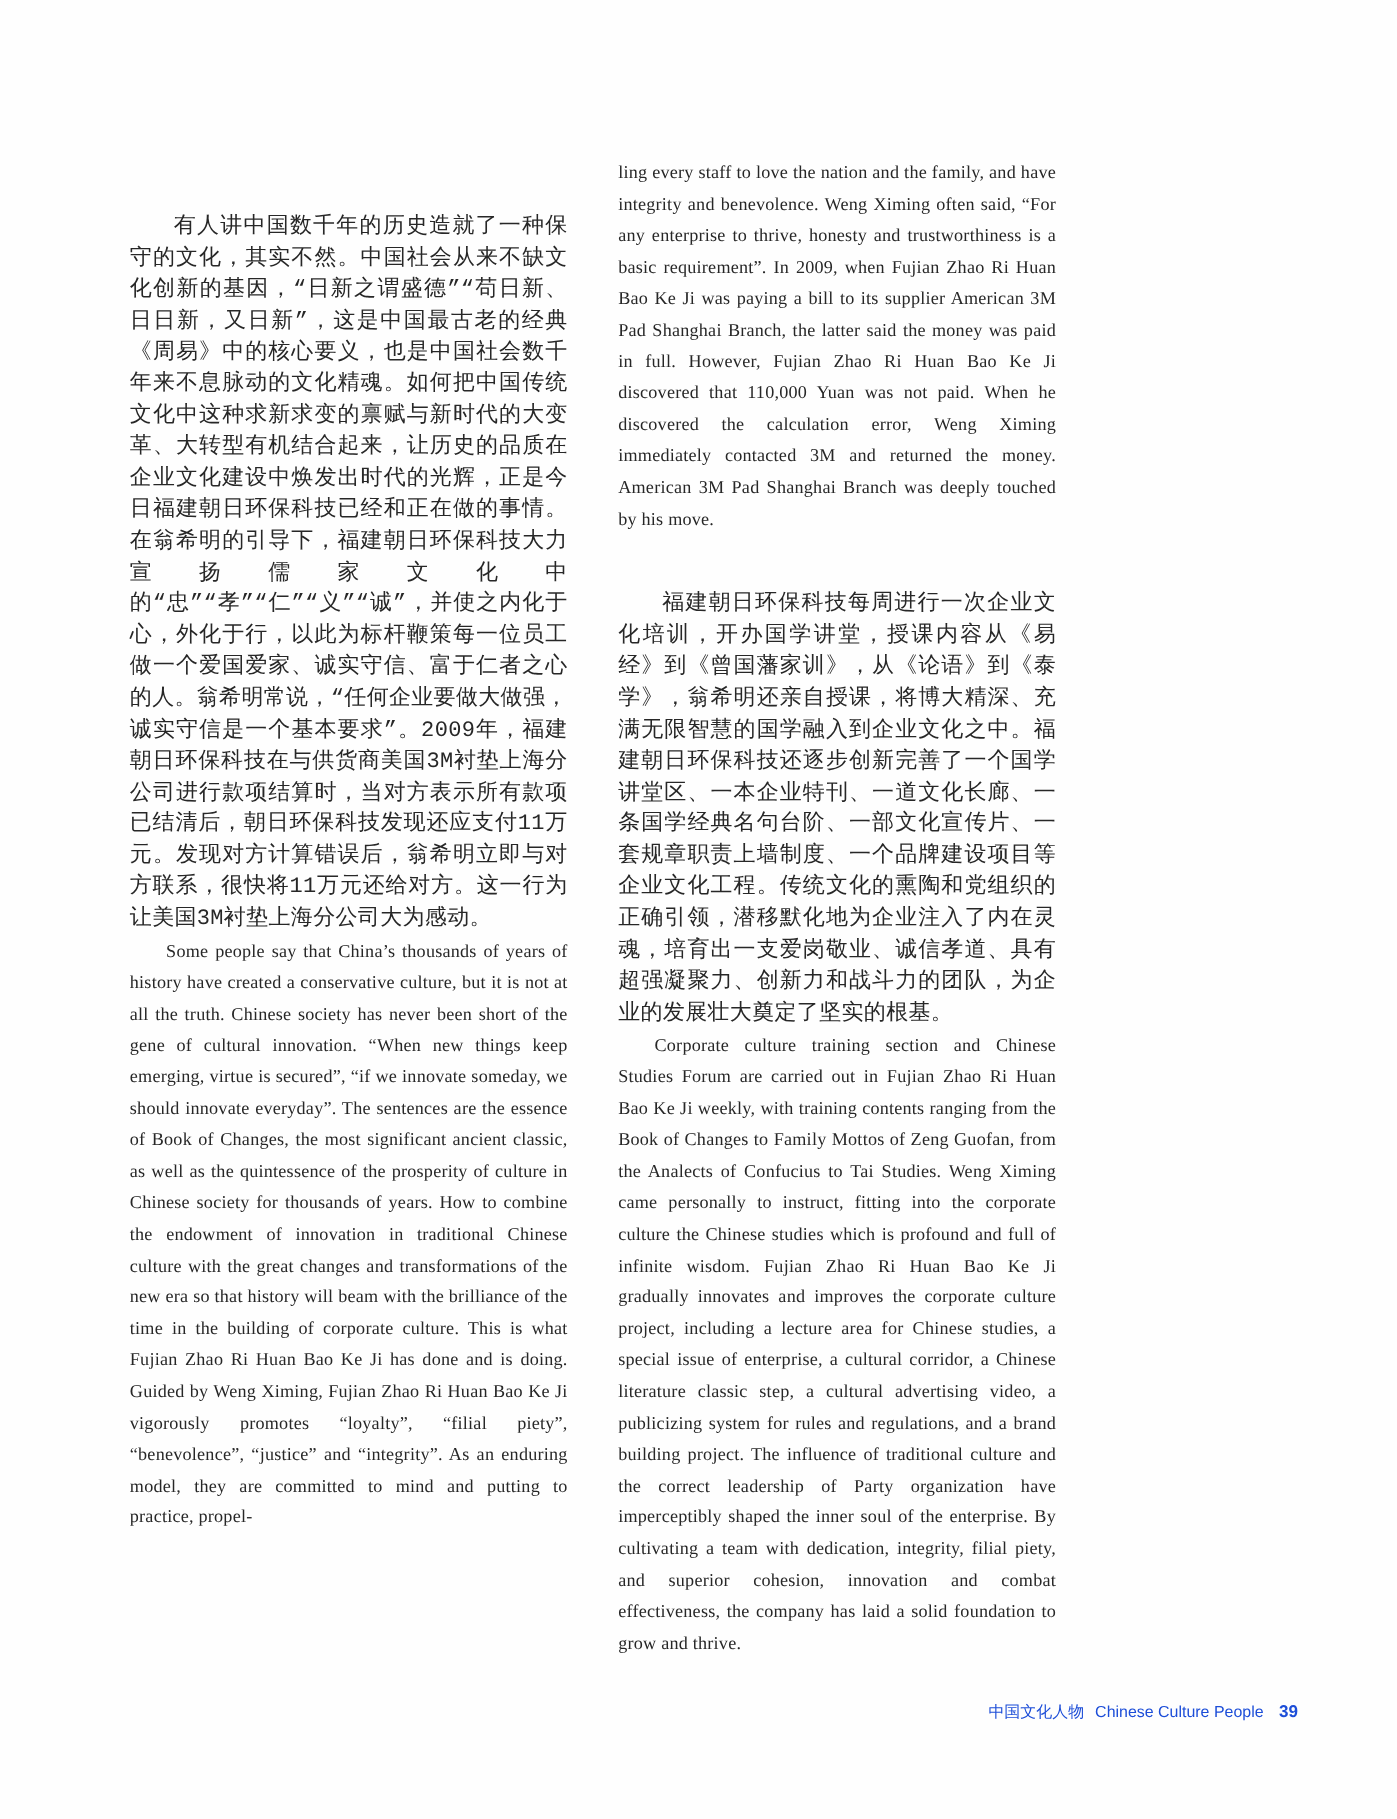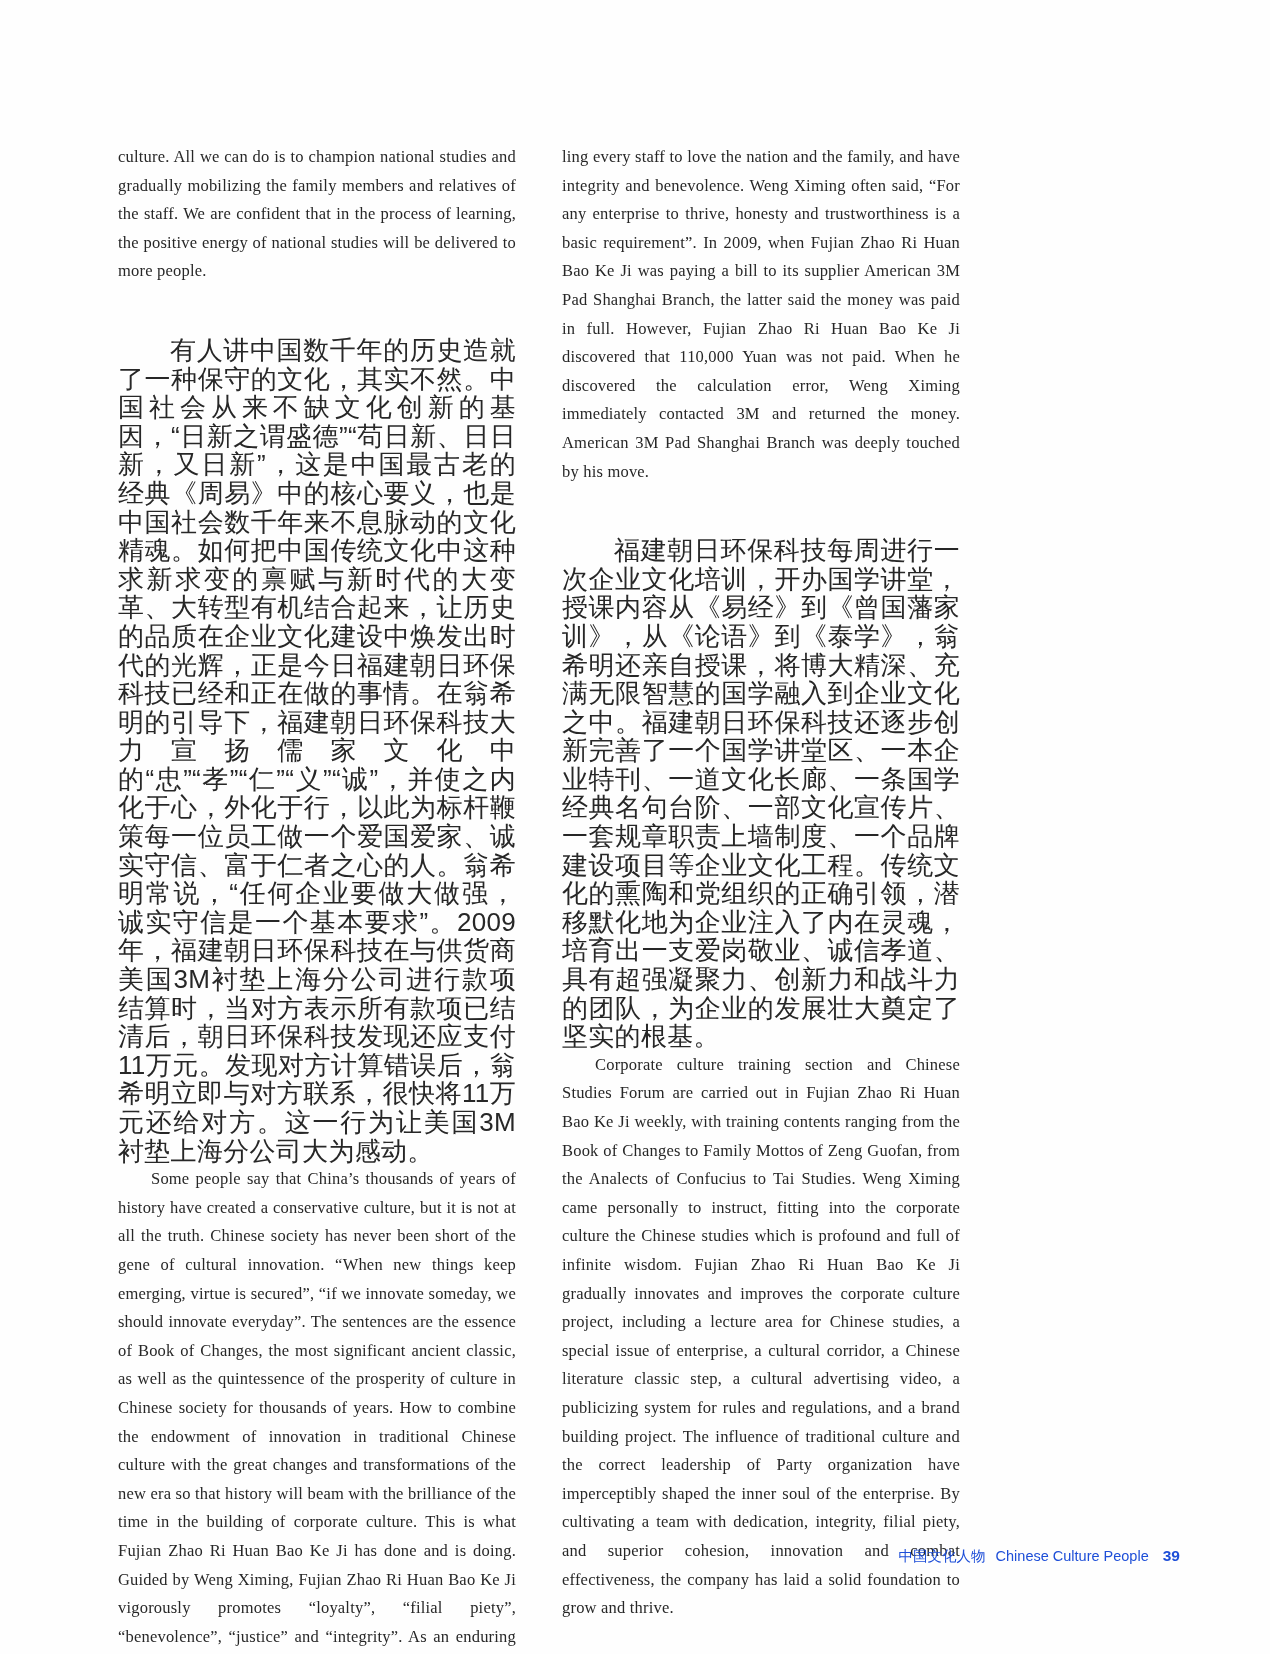--- a/index.html
+++ b/index.html
@@ -30,22 +30,22 @@
     text-align: justify;
     color: #272727;
   }
   p.en {
     font-family: "Liberation Serif", serif;
     font-size: 16.5px;
     line-height: 28.6px;
     letter-spacing: 0.2px;
   }
   p.zh {
-    font-family: Liberation Sans, sans-serif;
-    font-size: 26px;
+    font-family: Liberation Mono, monospace;
+    font-size: 20px;
     line-height: 28.6px;
     letter-spacing: 0.3px;
   }
   p.indent { text-indent: 2em; }
   p.gap-before { margin-top: 50px; }
   .footer {
     position: absolute;
     top: 1547px;
     right: 90px;
     font-family: "Liberation Sans", sans-serif;
@@ -61,21 +61,20 @@
   }
 </style>
 </head>
 <body>
 
 <div class="page">
 
   <div class="columns">
     <div class="col">
 
-    <p class="para en">culture. All we can do is to champion national studies and gradually mobilizing the family members and relatives of the staff. We are confident that in the process of learning, the positive energy of national studies will be delivered to more people.</p>
         <p class="para zh indent gap-before">有人讲中国数千年的历史造就了一种保守的文化，其实不然。中国社会从来不缺文化创新的基因，“日新之谓盛德”“苟日新、日日新，又日新”，这是中国最古老的经典《周易》中的核心要义，也是中国社会数千年来不息脉动的文化精魂。如何把中国传统文化中这种求新求变的禀赋与新时代的大变革、大转型有机结合起来，让历史的品质在企业文化建设中焕发出时代的光辉，正是今日福建朝日环保科技已经和正在做的事情。在翁希明的引导下，福建朝日环保科技大力宣扬儒家文化中的“忠”“孝”“仁”“义”“诚”，并使之内化于心，外化于行，以此为标杆鞭策每一位员工做一个爱国爱家、诚实守信、富于仁者之心的人。翁希明常说，“任何企业要做大做强，诚实守信是一个基本要求”。2009年，福建朝日环保科技在与供货商美国3M衬垫上海分公司进行款项结算时，当对方表示所有款项已结清后，朝日环保科技发现还应支付11万元。发现对方计算错误后，翁希明立即与对方联系，很快将11万元还给对方。这一行为让美国3M衬垫上海分公司大为感动。</p>
         <p class="para en indent">Some people say that China’s thousands of years of history have created a conservative culture, but it is not at all the truth. Chinese society has never been short of the gene of cultural innovation. “When new things keep emerging, virtue is secured”, “if we innovate someday, we should innovate everyday”. The sentences are the essence of Book of Changes, the most significant ancient classic, as well as the quintessence of the prosperity of culture in Chinese society for thousands of years. How to combine the endowment of innovation in traditional Chinese culture with the great changes and transformations of the new era so that history will beam with the brilliance of the time in the building of corporate culture. This is what Fujian Zhao Ri Huan Bao Ke Ji has done and is doing. Guided by Weng Ximing, Fujian Zhao Ri Huan Bao Ke Ji vigorously promotes “loyalty”, “filial piety”, “benevolence”, “justice” and “integrity”. As an enduring model, they are committed to mind and putting to practice, propel-</p>
       </div>
     <div class="col">
 
     <p class="para en">ling every staff to love the nation and the family, and have integrity and benevolence. Weng Ximing often said, “For any enterprise to thrive, honesty and trustworthiness is a basic requirement”. In 2009, when Fujian Zhao Ri Huan Bao Ke Ji was paying a bill to its supplier American 3M Pad Shanghai Branch, the latter said the money was paid in full. However, Fujian Zhao Ri Huan Bao Ke Ji discovered that 110,000 Yuan was not paid. When he discovered the calculation error, Weng Ximing immediately contacted 3M and returned the money. American 3M Pad Shanghai Branch was deeply touched by his move.</p>
         <p class="para zh indent gap-before">福建朝日环保科技每周进行一次企业文化培训，开办国学讲堂，授课内容从《易经》到《曾国藩家训》，从《论语》到《泰学》，翁希明还亲自授课，将博大精深、充满无限智慧的国学融入到企业文化之中。福建朝日环保科技还逐步创新完善了一个国学讲堂区、一本企业特刊、一道文化长廊、一条国学经典名句台阶、一部文化宣传片、一套规章职责上墙制度、一个品牌建设项目等企业文化工程。传统文化的熏陶和党组织的正确引领，潜移默化地为企业注入了内在灵魂，培育出一支爱岗敬业、诚信孝道、具有超强凝聚力、创新力和战斗力的团队，为企业的发展壮大奠定了坚实的根基。</p>
         <p class="para en indent">Corporate culture training section and Chinese Studies Forum are carried out in Fujian Zhao Ri Huan Bao Ke Ji weekly, with training contents ranging from the Book of Changes to Family Mottos of Zeng Guofan, from the Analects of Confucius to Tai Studies. Weng Ximing came personally to instruct, fitting into the corporate culture the Chinese studies which is profound and full of infinite wisdom. Fujian Zhao Ri Huan Bao Ke Ji gradually innovates and improves the corporate culture project, including a lecture area for Chinese studies, a special issue of enterprise, a cultural corridor, a Chinese literature classic step, a cultural advertising video, a publicizing system for rules and regulations, and a brand building project. The influence of traditional culture and the correct leadership of Party organization have imperceptibly shaped the inner soul of the enterprise. By cultivating a team with dedication, integrity, filial piety, and superior cohesion, innovation and combat effectiveness, the company has laid a solid foundation to grow and thrive.</p>
       </div>
   </div>

